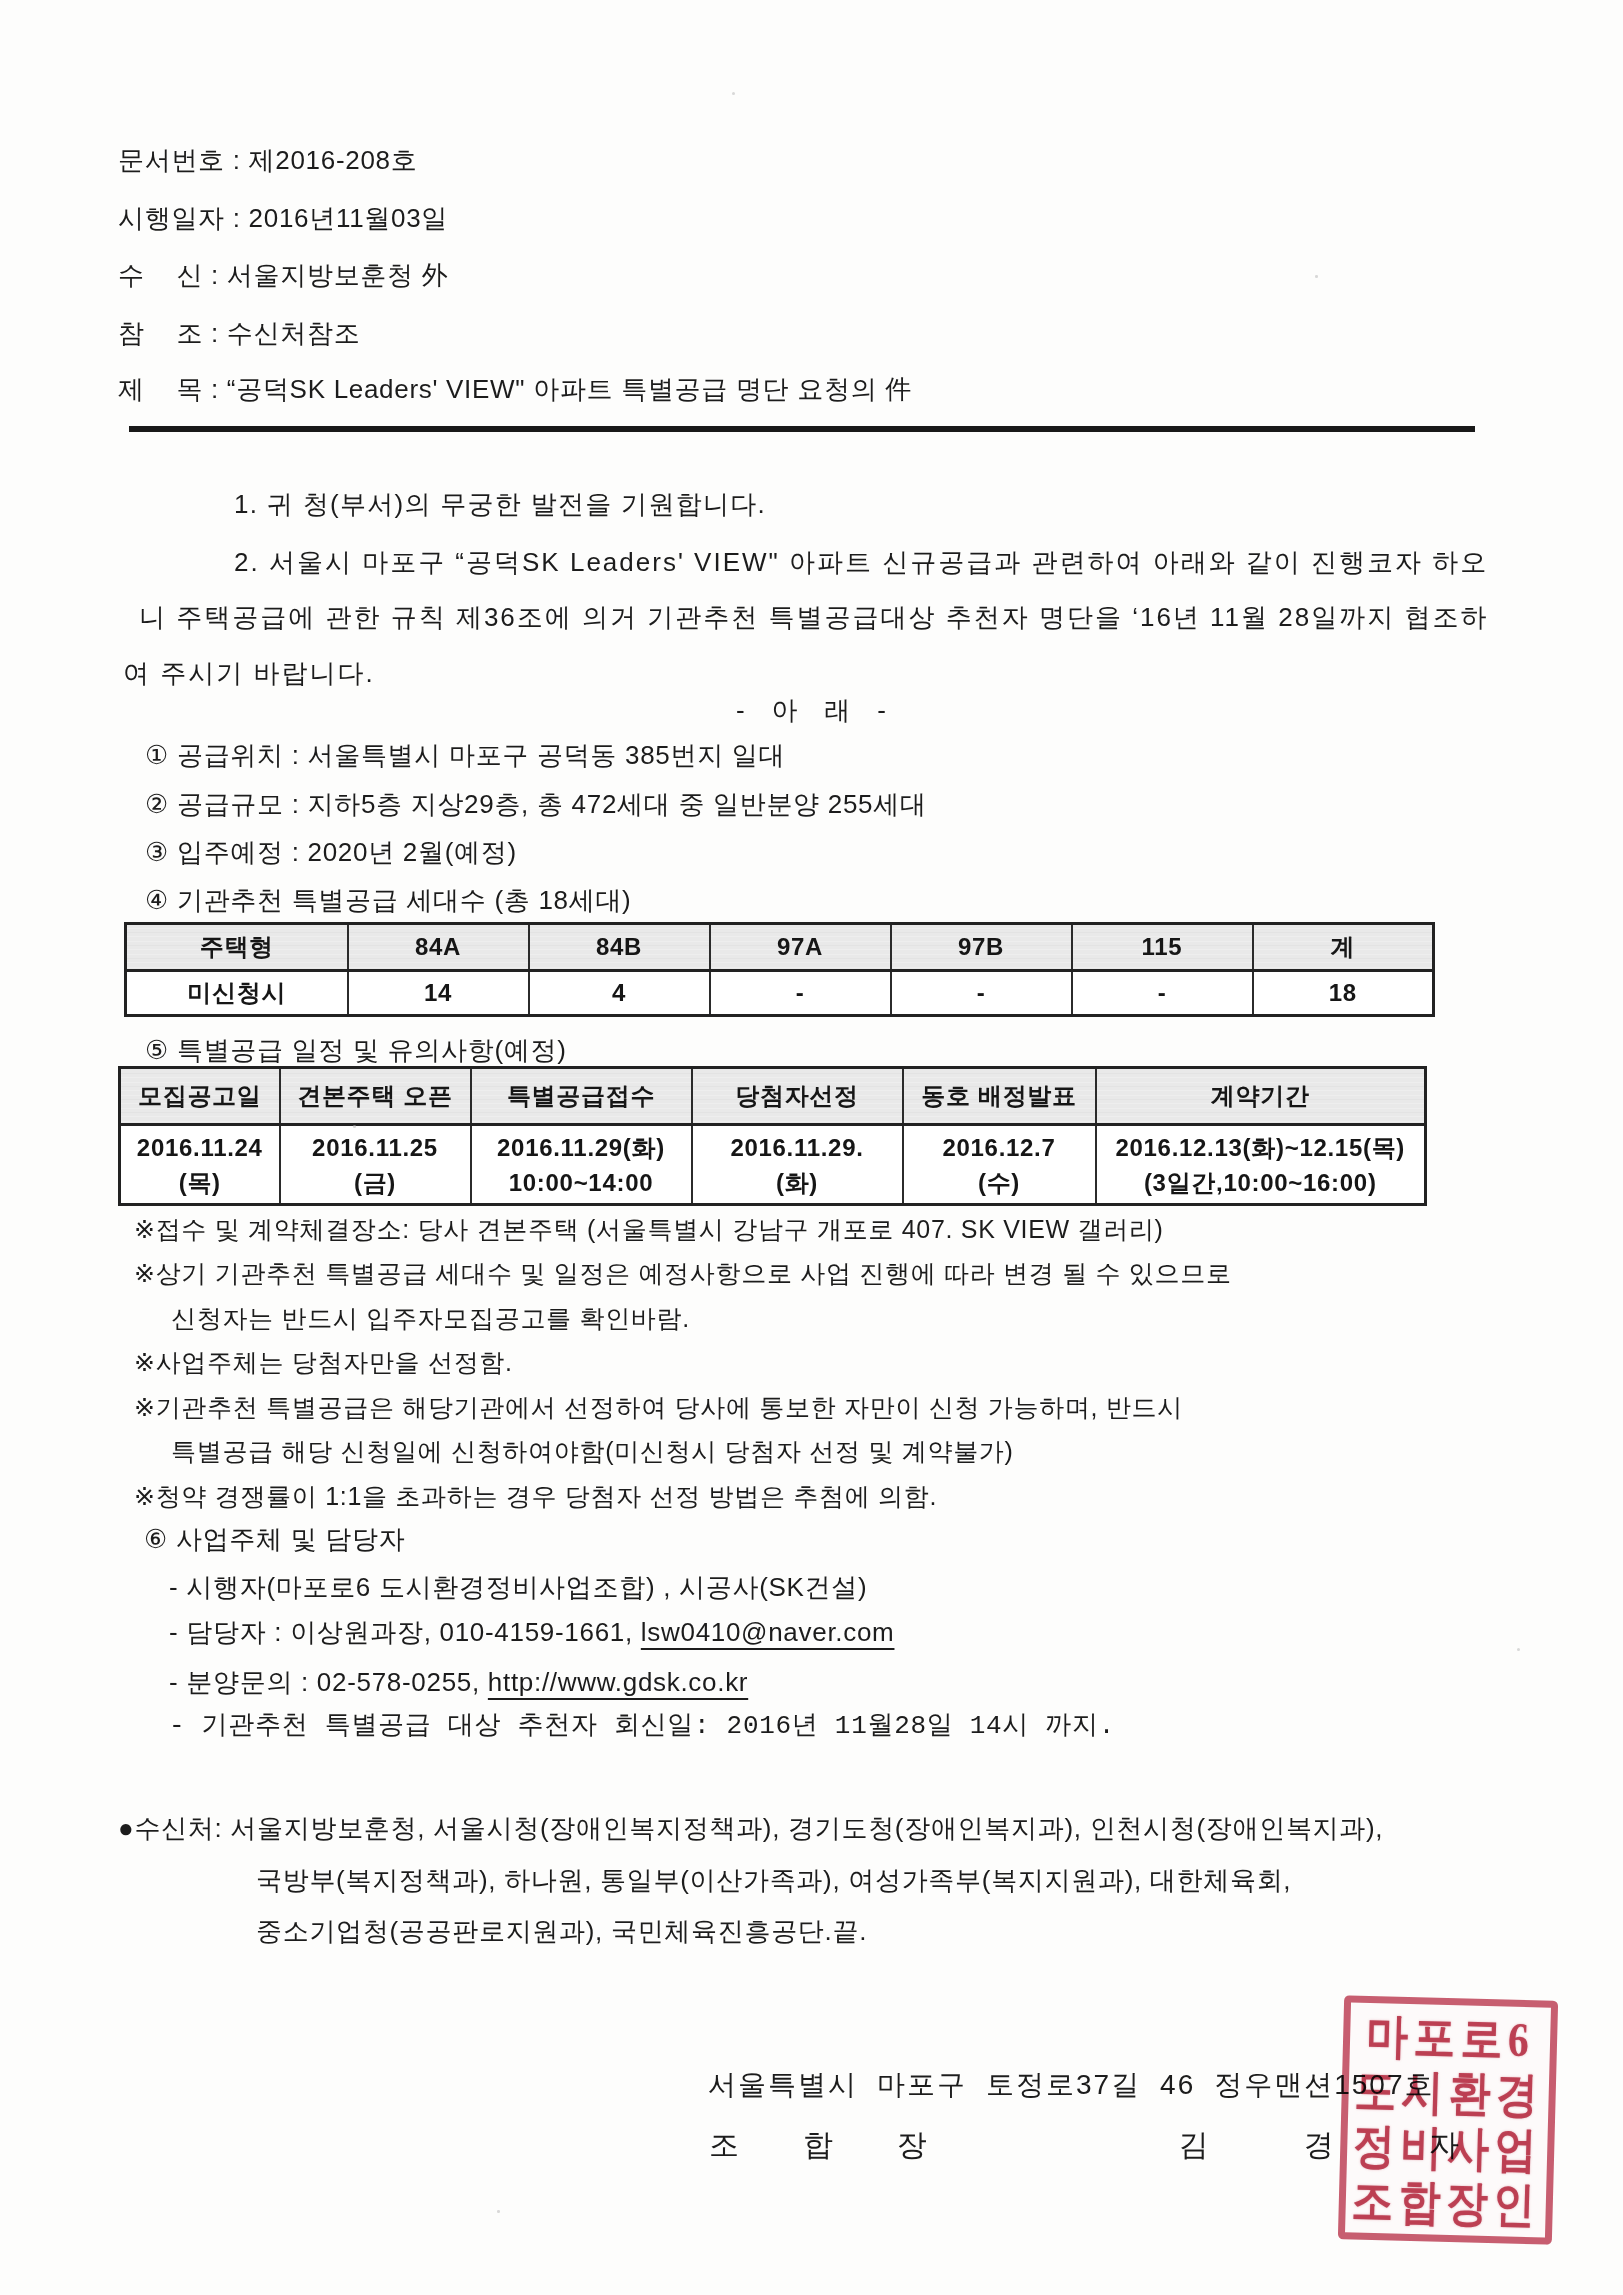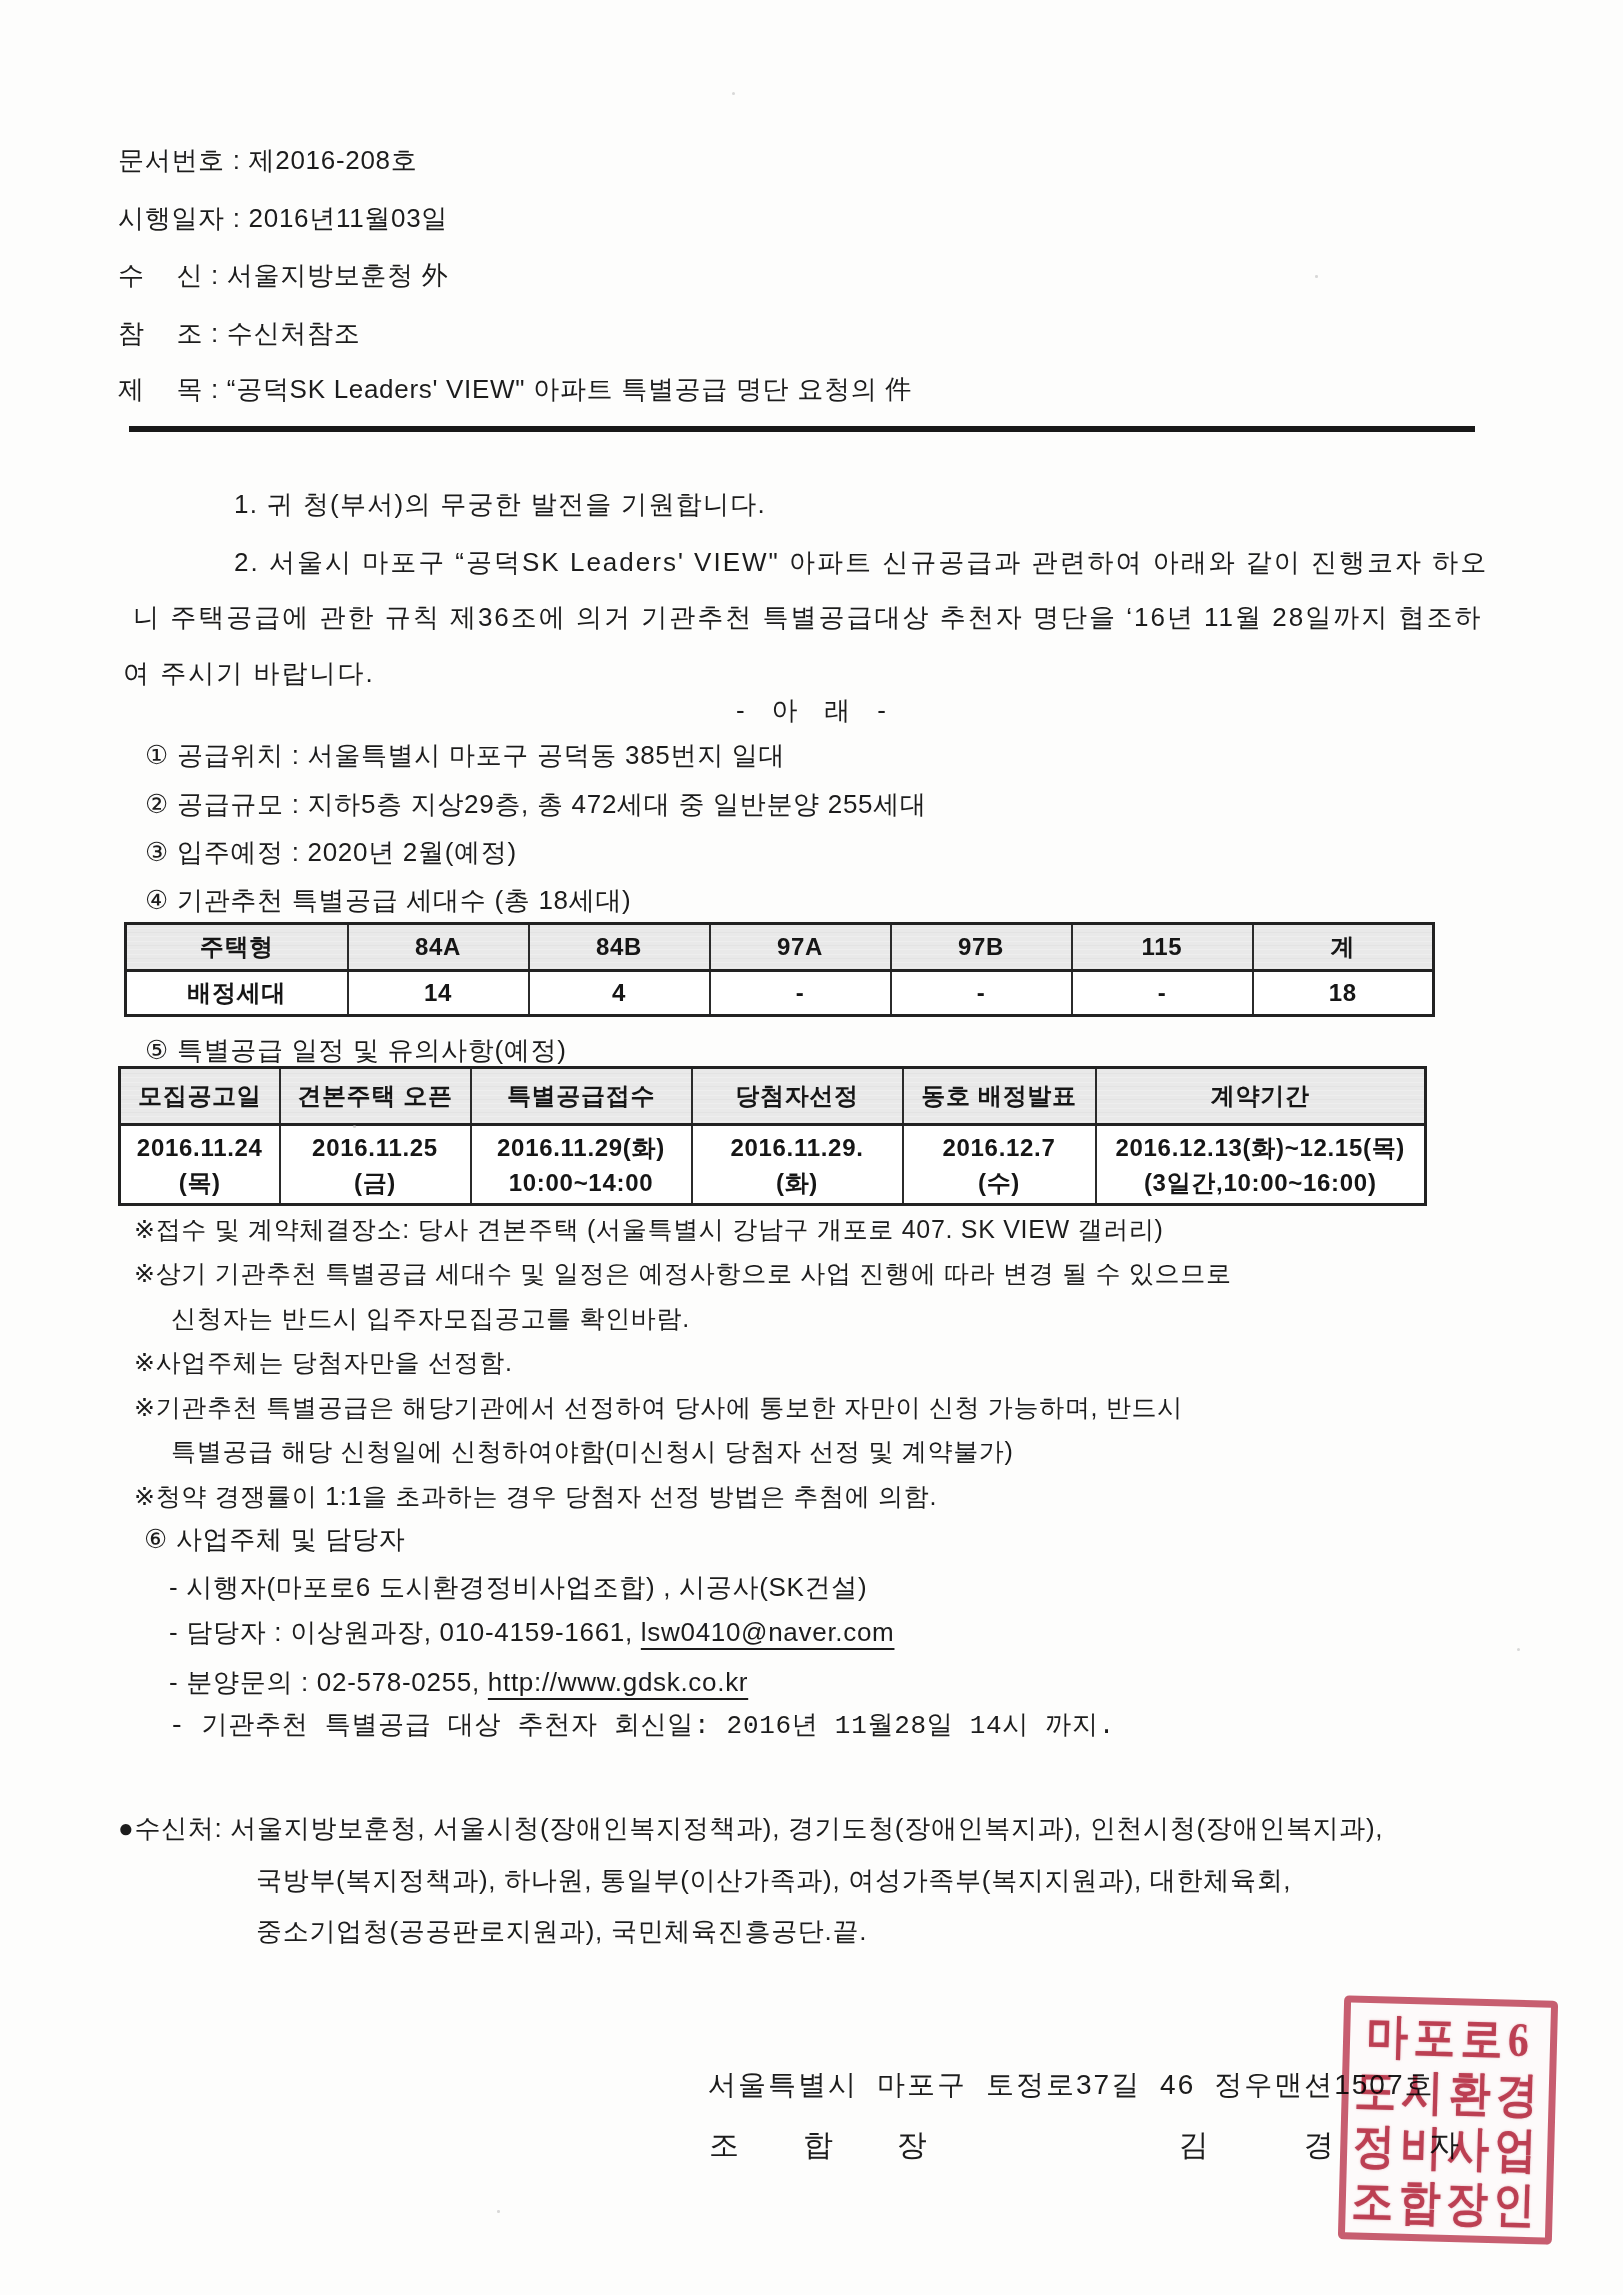--- a/index.html
+++ b/index.html
@@ -26,21 +26,21 @@
   .h-to{top:260px;left:118px;}
   .h-cc{top:318px;left:118px;}
   .h-subject{top:374px;left:118px;}
   .rule{
     position:absolute;left:129px;top:426px;width:1346px;height:5.9px;
     background:#191919;
   }
   
   .b-greet{top:489px;left:234px;letter-spacing:1.3px;}
   .b-p1{top:547px;left:234px;letter-spacing:2px;}
-  .b-p2{top:602px;left:133px;letter-spacing:2px;}
+  .b-p2{top:602px;left:139px;letter-spacing:2px;}
   .b-p3{top:658px;left:123px;letter-spacing:2px;}
   .b-arae{top:695px;left:0;width:1623px;text-align:center;letter-spacing:1.3px;}
   
   .i-0{top:740px;left:145px;}
   .i-1{top:789px;left:145px;}
   .i-2{top:837px;left:145px;}
   .i-3{top:885px;left:145px;}
   .i-4{top:1035px;left:145px;}
   .i-5{top:1524px;left:144px;}
   
@@ -152,21 +152,21 @@
         <tr class="head">
       <td>주택형</td>
       <td>84A</td>
       <td>84B</td>
       <td>97A</td>
       <td>97B</td>
       <td>115</td>
       <td>계</td>
     </tr>
     <tr class="data">
-      <td>배정세대</td>
+      <td>미신청시</td>
       <td>14</td>
       <td>4</td>
       <td>-</td>
       <td>-</td>
       <td>-</td>
       <td>18</td>
     </tr>
   </tbody>
     </table>
 

